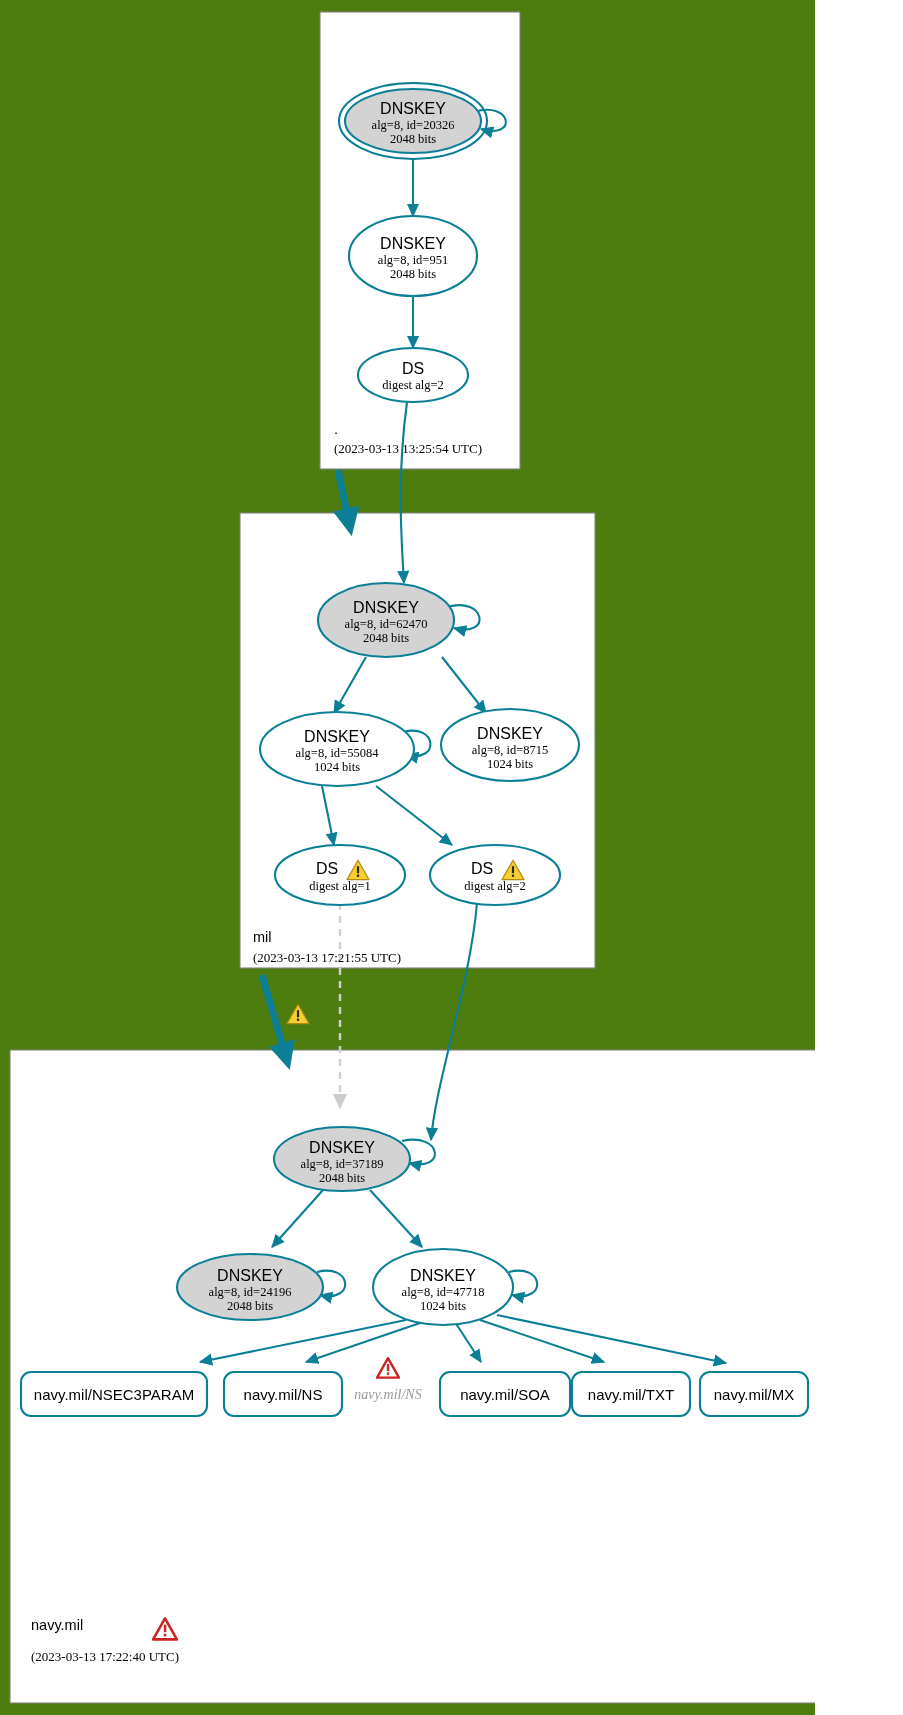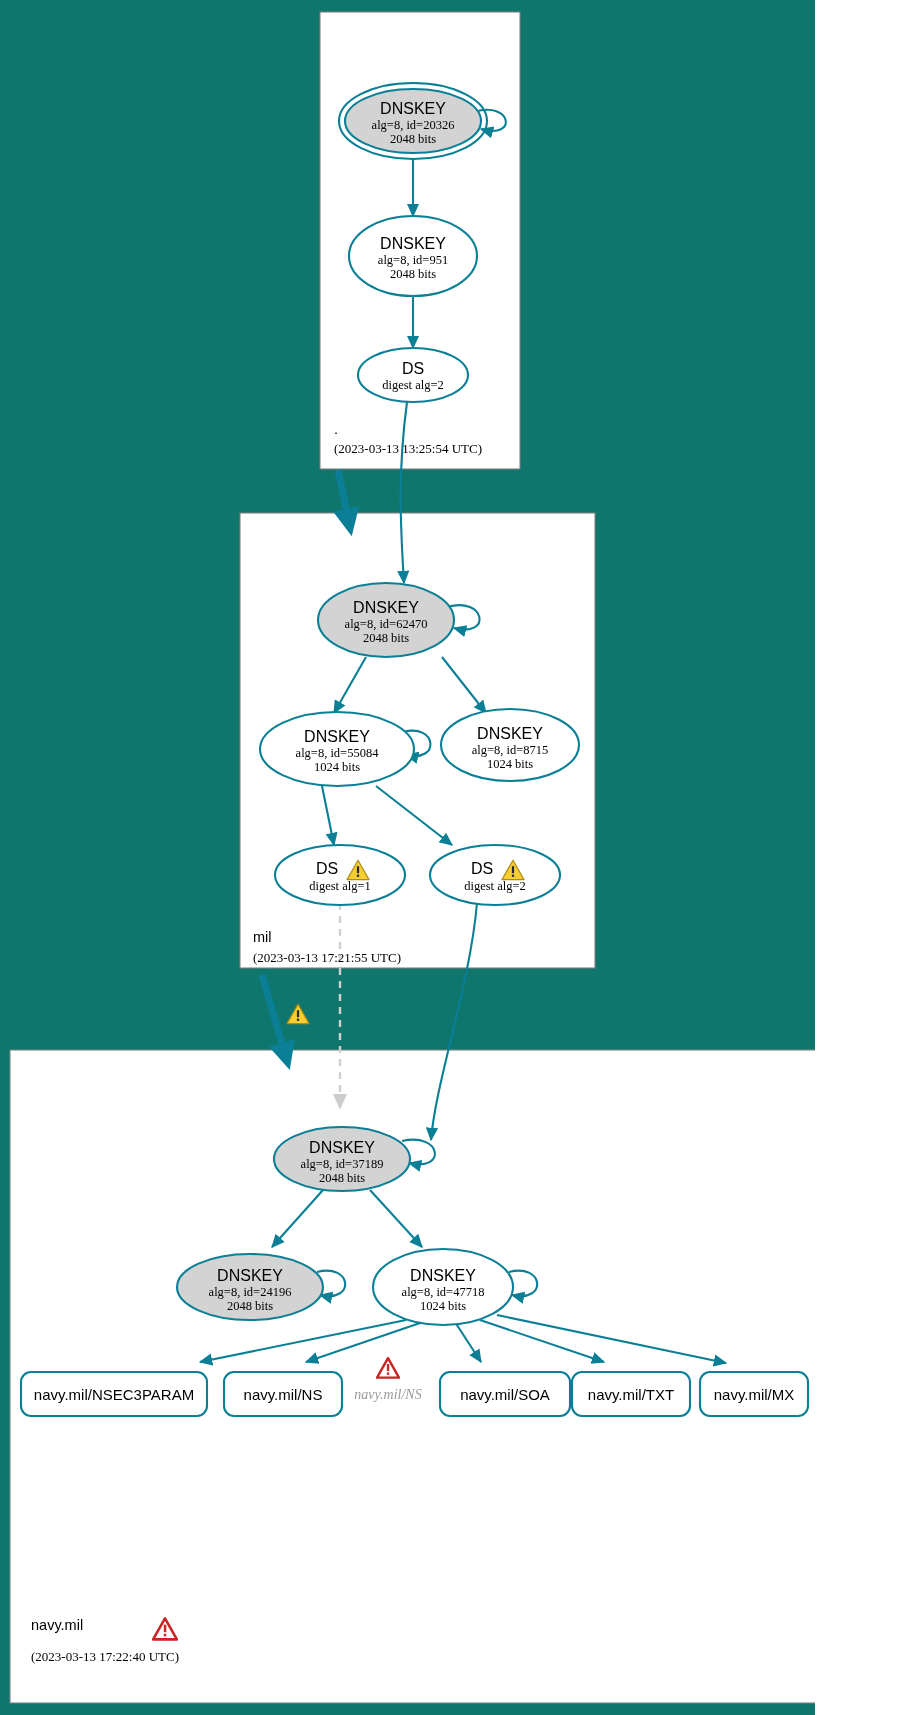--- a/index.html
+++ b/index.html
@@ -1,17 +1,17 @@
 <!DOCTYPE html>
 <html><head>
 <meta charset="utf-8">
 <style>
   html,body{margin:0;padding:0;background:#ffffff;}
   body{font-family:"Liberation Sans", sans-serif;}
-  #stage{position:relative;width:815px;height:1715px;background:#0f766e;overflow:hidden;}
+  #stage{position:relative;width:815px;height:1715px;background:#4d7c0f;overflow:hidden;}
   svg#graph{position:absolute;left:0;top:0;width:903px;height:1715px;}
 
   .zone-box{fill:#ffffff;stroke:#808080;stroke-width:1.1;}
   .edge{fill:none;stroke:#0a7f96;stroke-width:2.1;}
   .edge-thick{fill:none;stroke:#0a7f96;stroke-width:7;}
   .edge-dashed{fill:none;stroke:#d0d0d0;stroke-width:2.4;stroke-dasharray:7 6;}
   .arrow-fill{fill:#0a7f96;}
   .arrow-grey{fill:#cccccc;}
 
   .node-ell{stroke:#0a7f96;stroke-width:2.1;}

